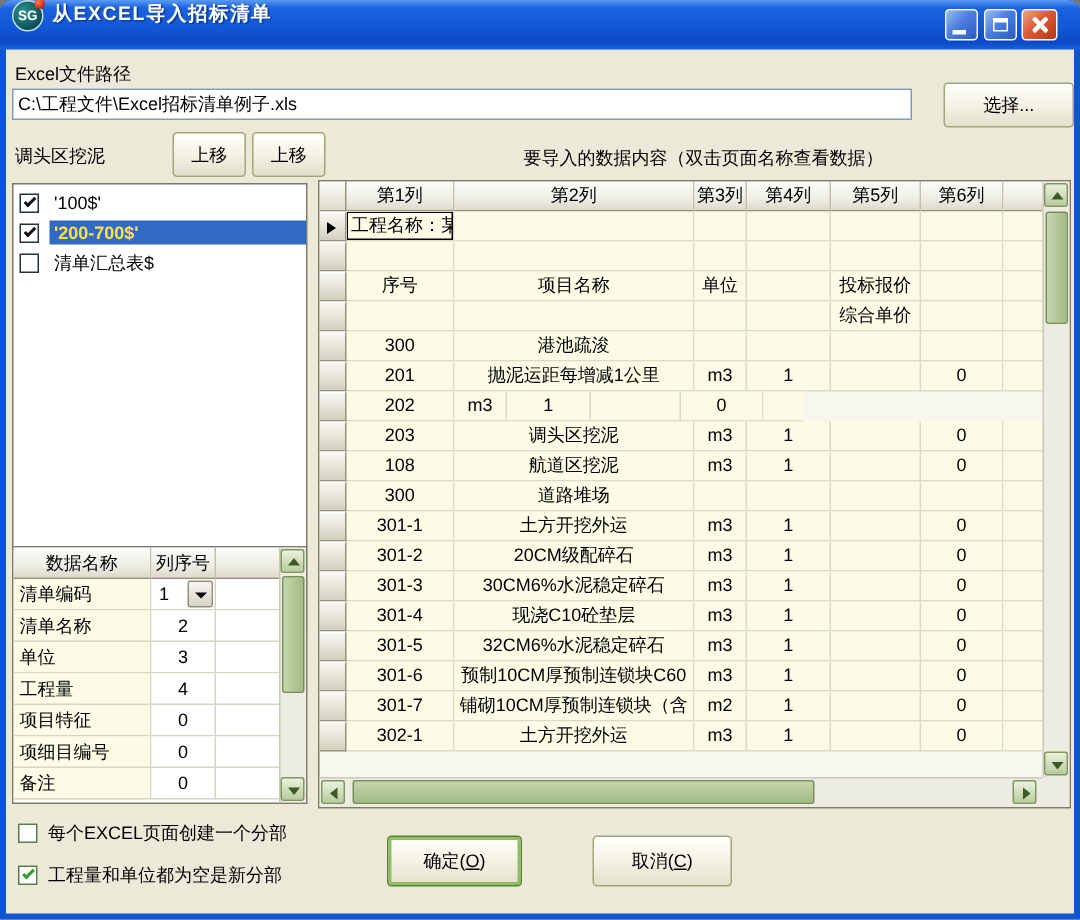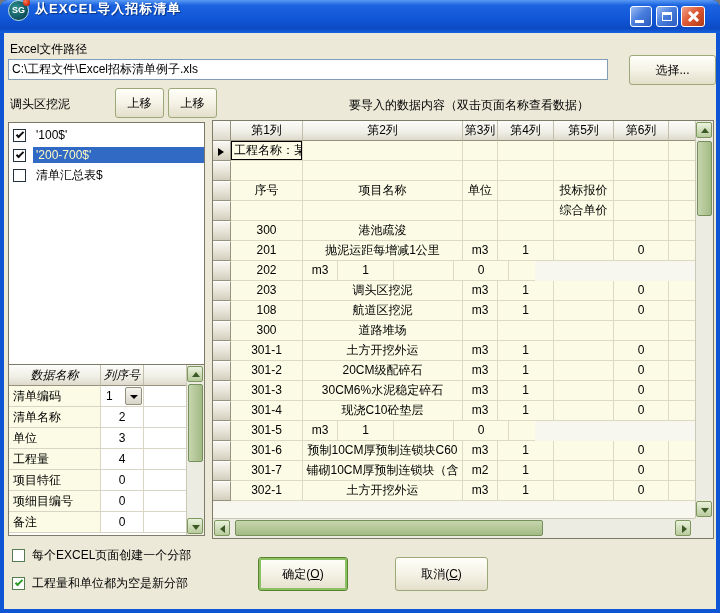--- a/index.html
+++ b/index.html
@@ -37,21 +37,21 @@
   .btn-browse{left:625px;top:22px;width:87px;height:30px;}
   .btn-up1{left:111px;top:55px;width:49px;height:30px;}
   .btn-up2{left:164px;top:55px;width:49px;height:30px;}
   .caption{position:absolute;left:250px;top:64px;width:430px;text-align:center;}
   
   .list{position:absolute;left:4px;top:89px;width:197px;height:302px;background:#FFF;
     border:1px solid #7A7766;padding-top:2px;overflow:hidden;}
   .list-item{height:20px;display:flex;align-items:center;padding-left:4px;}
   .chk13{width:13px;height:13px;border:1px solid #23323B;background:#FFF;flex:none;position:relative;}
   .item-label{margin-left:7px;padding:1px 3px;flex:1;white-space:nowrap;}
-  .list-item.selected .item-label{background:#316AC5;color:#fef9c3;}
+  .list-item.selected .item-label{background:#316AC5;color:#fde047;font-weight:bold;}
   .tick{position:absolute;left:2px;top:2px;width:8px;height:4px;border-left:2px solid #111;
     border-bottom:2px solid #111;transform:rotate(-45deg);}
   .tick-green{border-color:#2E9C28;}
   
   .tbl{position:absolute;left:208px;top:87px;width:502px;height:419px;border:1px solid #7E7B69;
     background:#F7F6EF;overflow:hidden;}
   .trow,.hd-row{display:flex;height:20px;}
   .hcell{height:20px;background:linear-gradient(180deg,#FCFCF9 0%,#EFEEE5 60%,#DDDACB 100%);
     border-right:1px solid #C2BFAD;border-bottom:1px solid #96927D;text-align:center;line-height:19px;
     overflow:hidden;white-space:nowrap;flex:none;}
@@ -80,21 +80,21 @@
     border-right:4px solid transparent;border-top:5px solid #3D5A26;}
   .tri-left{position:absolute;left:5px;top:4px;width:0;height:0;border-top:4px solid transparent;
     border-bottom:4px solid transparent;border-right:5px solid #3D5A26;}
   .tri-right{position:absolute;left:6px;top:4px;width:0;height:0;border-top:4px solid transparent;
     border-bottom:4px solid transparent;border-left:5px solid #3D5A26;}
   
   .map{position:absolute;left:4px;top:331px;width:197px;height:172px;border:1px solid #7E7B69;
     background:#FFF;overflow:hidden;}
   .mh-row,.mrow{display:flex;height:21px;}
   .mhcell{height:21px;background:linear-gradient(180deg,#FCFCF9 0%,#EFEEE5 60%,#DDDACB 100%);
-    border-right:1px solid #C2BFAD;border-bottom:1px solid #96927D;text-align:center;line-height:20px;flex:none;font-style:italic;}
+    border-right:1px solid #C2BFAD;border-bottom:1px solid #96927D;text-align:center;line-height:20px;flex:none;}
   .mcell{height:21px;border-right:1px solid #D8D5C5;border-bottom:1px solid #D8D5C5;
     line-height:20px;overflow:hidden;white-space:nowrap;flex:none;position:relative;}
   .mname{width:92px;background:#FCFCE6;padding-left:4px;}
   .mval{width:43px;background:#FFF;text-align:center;}
   .mval-dd{text-align:left;padding-left:5px;}
   .mfill{width:42px;background:#FFF;border-right:none;}
   .ddbtn{position:absolute;right:1px;top:1px;width:17px;height:18px;border:1px solid #928F7B;border-radius:2px;
     background:linear-gradient(180deg,#F6F5F0 0%,#D8D5C8 100%);}
   .tri-down-sm{position:absolute;left:4px;top:7px;width:0;height:0;border-left:4px solid transparent;
     border-right:4px solid transparent;border-top:4px solid #000;}
@@ -371,20 +371,21 @@
             <div class="cell pc1">现浇C10砼垫层</div>
             <div class="cell pc2">m3</div>
             <div class="cell pc3">1</div>
             <div class="cell pc4"></div>
             <div class="cell pc5">0</div>
             <div class="cell pc6"></div>
           </div>
           <div class="trow">
             <div class="rhcell"></div>
             <div class="cell pc0">301-5</div>
+            <div class="cell pc1">32CM6%水泥稳定碎石</div>
             <div class="cell pc2">m3</div>
             <div class="cell pc3">1</div>
             <div class="cell pc4"></div>
             <div class="cell pc5">0</div>
             <div class="cell pc6"></div>
           </div>
           <div class="trow">
             <div class="rhcell"></div>
             <div class="cell pc0">301-6</div>
             <div class="cell pc1">预制10CM厚预制连锁块C60</div>

